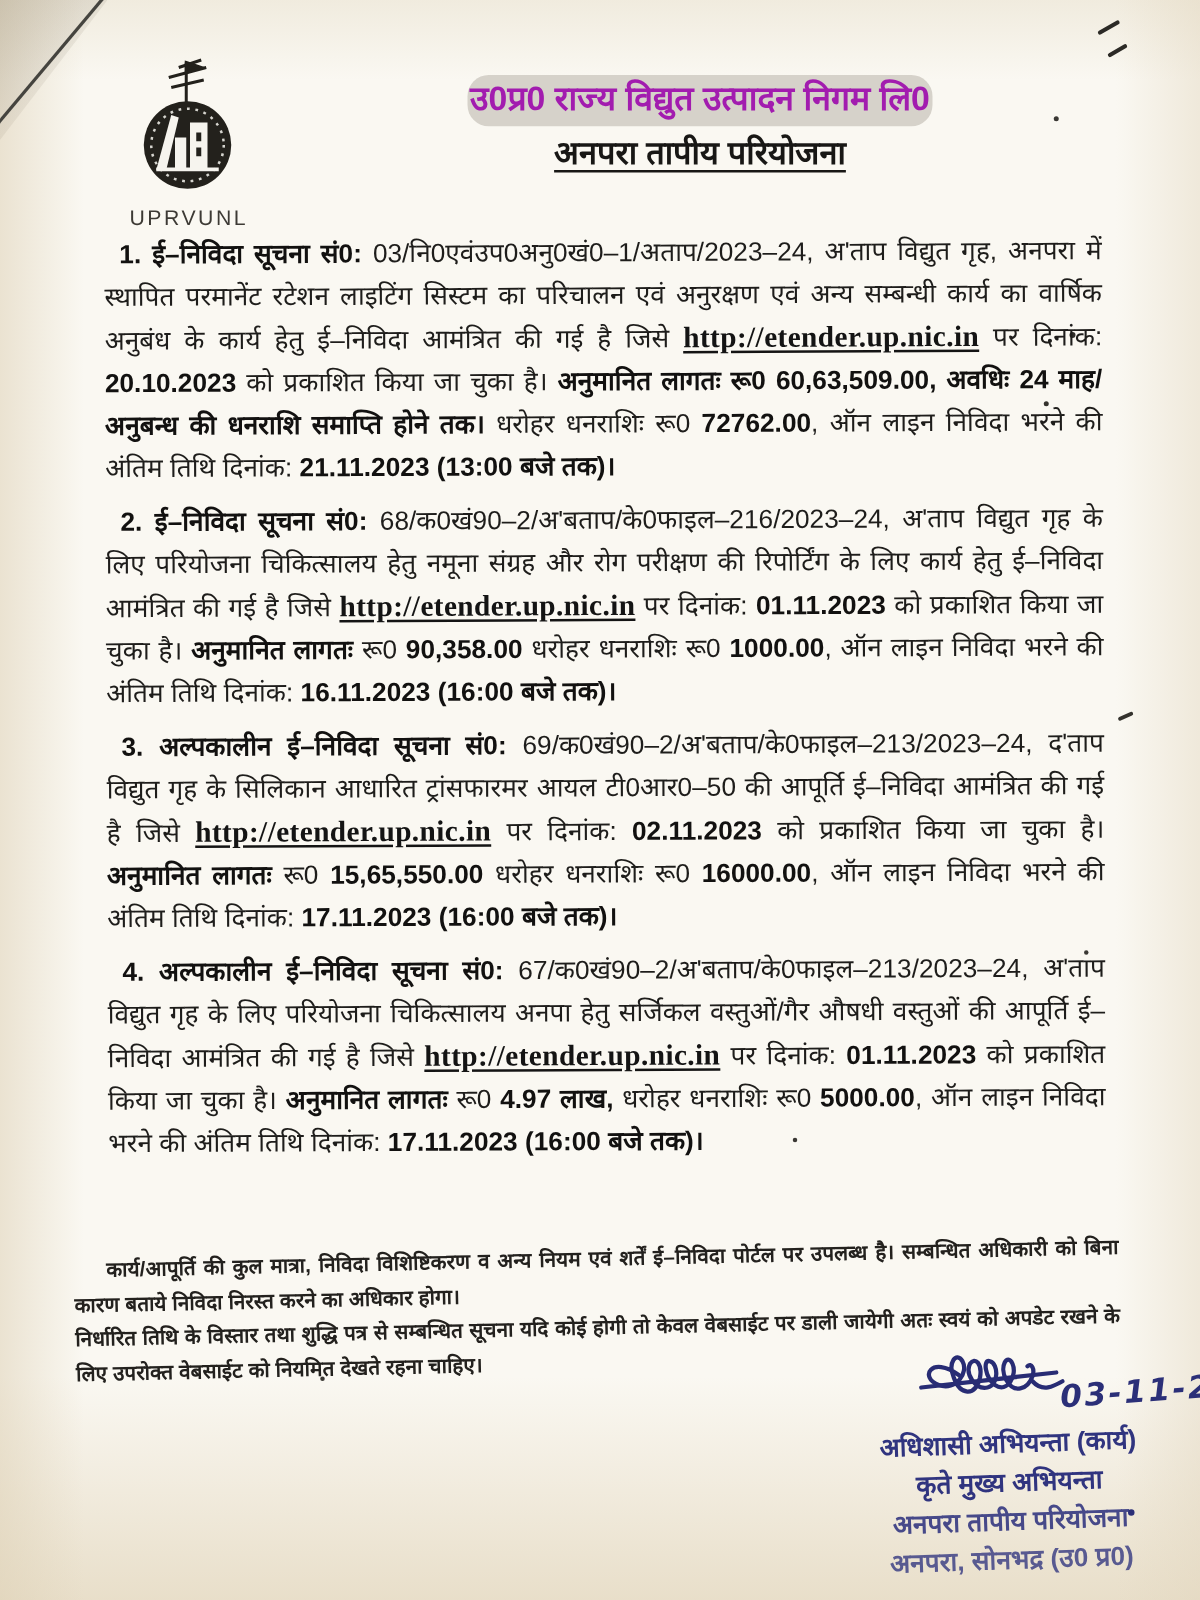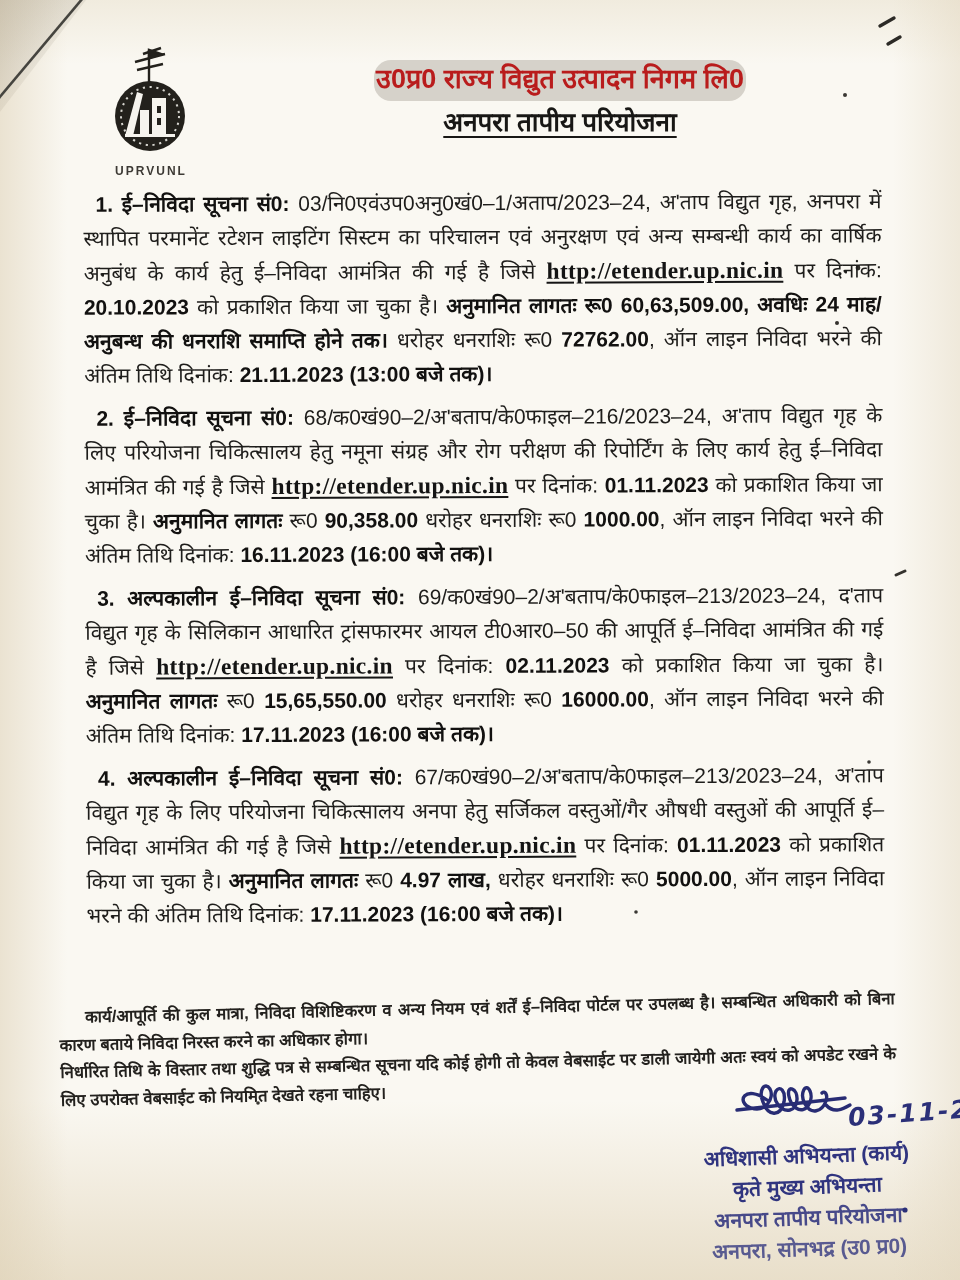--- a/index.html
+++ b/index.html
@@ -12,23 +12,23 @@
       #faf8f2;
   }
   
   .crease-shade{position:absolute;left:0;top:0;width:160px;height:150px;
     background:linear-gradient(131deg, rgba(110,100,82,.22), rgba(110,100,82,0) 58%);
     clip-path:polygon(0 0,86px 0,0 112px);pointer-events:none;}
   .overlay{position:absolute;left:0;top:0;pointer-events:none;}
 
   
   .logo{position:absolute;left:90px;top:44px;width:122px;text-align:center;}
-  .logo-label{font-size:12px;font-weight:bold;letter-spacing:2px;color:#3d3a35;margin-top:-2px;}
+  .logo-label{font-size:17px;font-weight:normal;letter-spacing:2px;color:#3d3a35;margin-top:-2px;}
   .titles{position:absolute;left:280px;top:60px;width:560px;text-align:center;line-height:1.25;}
-  .org{display:inline-block;font-size:27px;font-weight:bold;background:#d6d2ca;padding:3px 2px 4px;color:#b91c1c;border-radius:17px;}
+  .org{display:inline-block;font-size:27px;font-weight:bold;background:#d6d2ca;padding:3px 2px 4px;color:#a21caf;border-radius:17px;}
   .proj,.doct{font-size:26px;font-weight:bold;margin-top:5px;text-decoration:underline;text-underline-offset:5px;text-decoration-thickness:2px;color:#181715;}
 
   
   .content{position:absolute;left:85px;top:186px;width:798px;transform:rotate(-0.25deg);}
   .notice{margin:0 0 9px 0;font-size:21px;line-height:34px;text-align:justify;text-indent:12px;}
   .notice .b{font-weight:bold;color:#121110;}
   .url{font-family:"Liberation Serif","DejaVu Serif",serif;font-weight:bold;font-size:23.5px;
        color:#141414;text-decoration:underline;text-underline-offset:3px;letter-spacing:.3px;cursor:pointer;}
 
   

